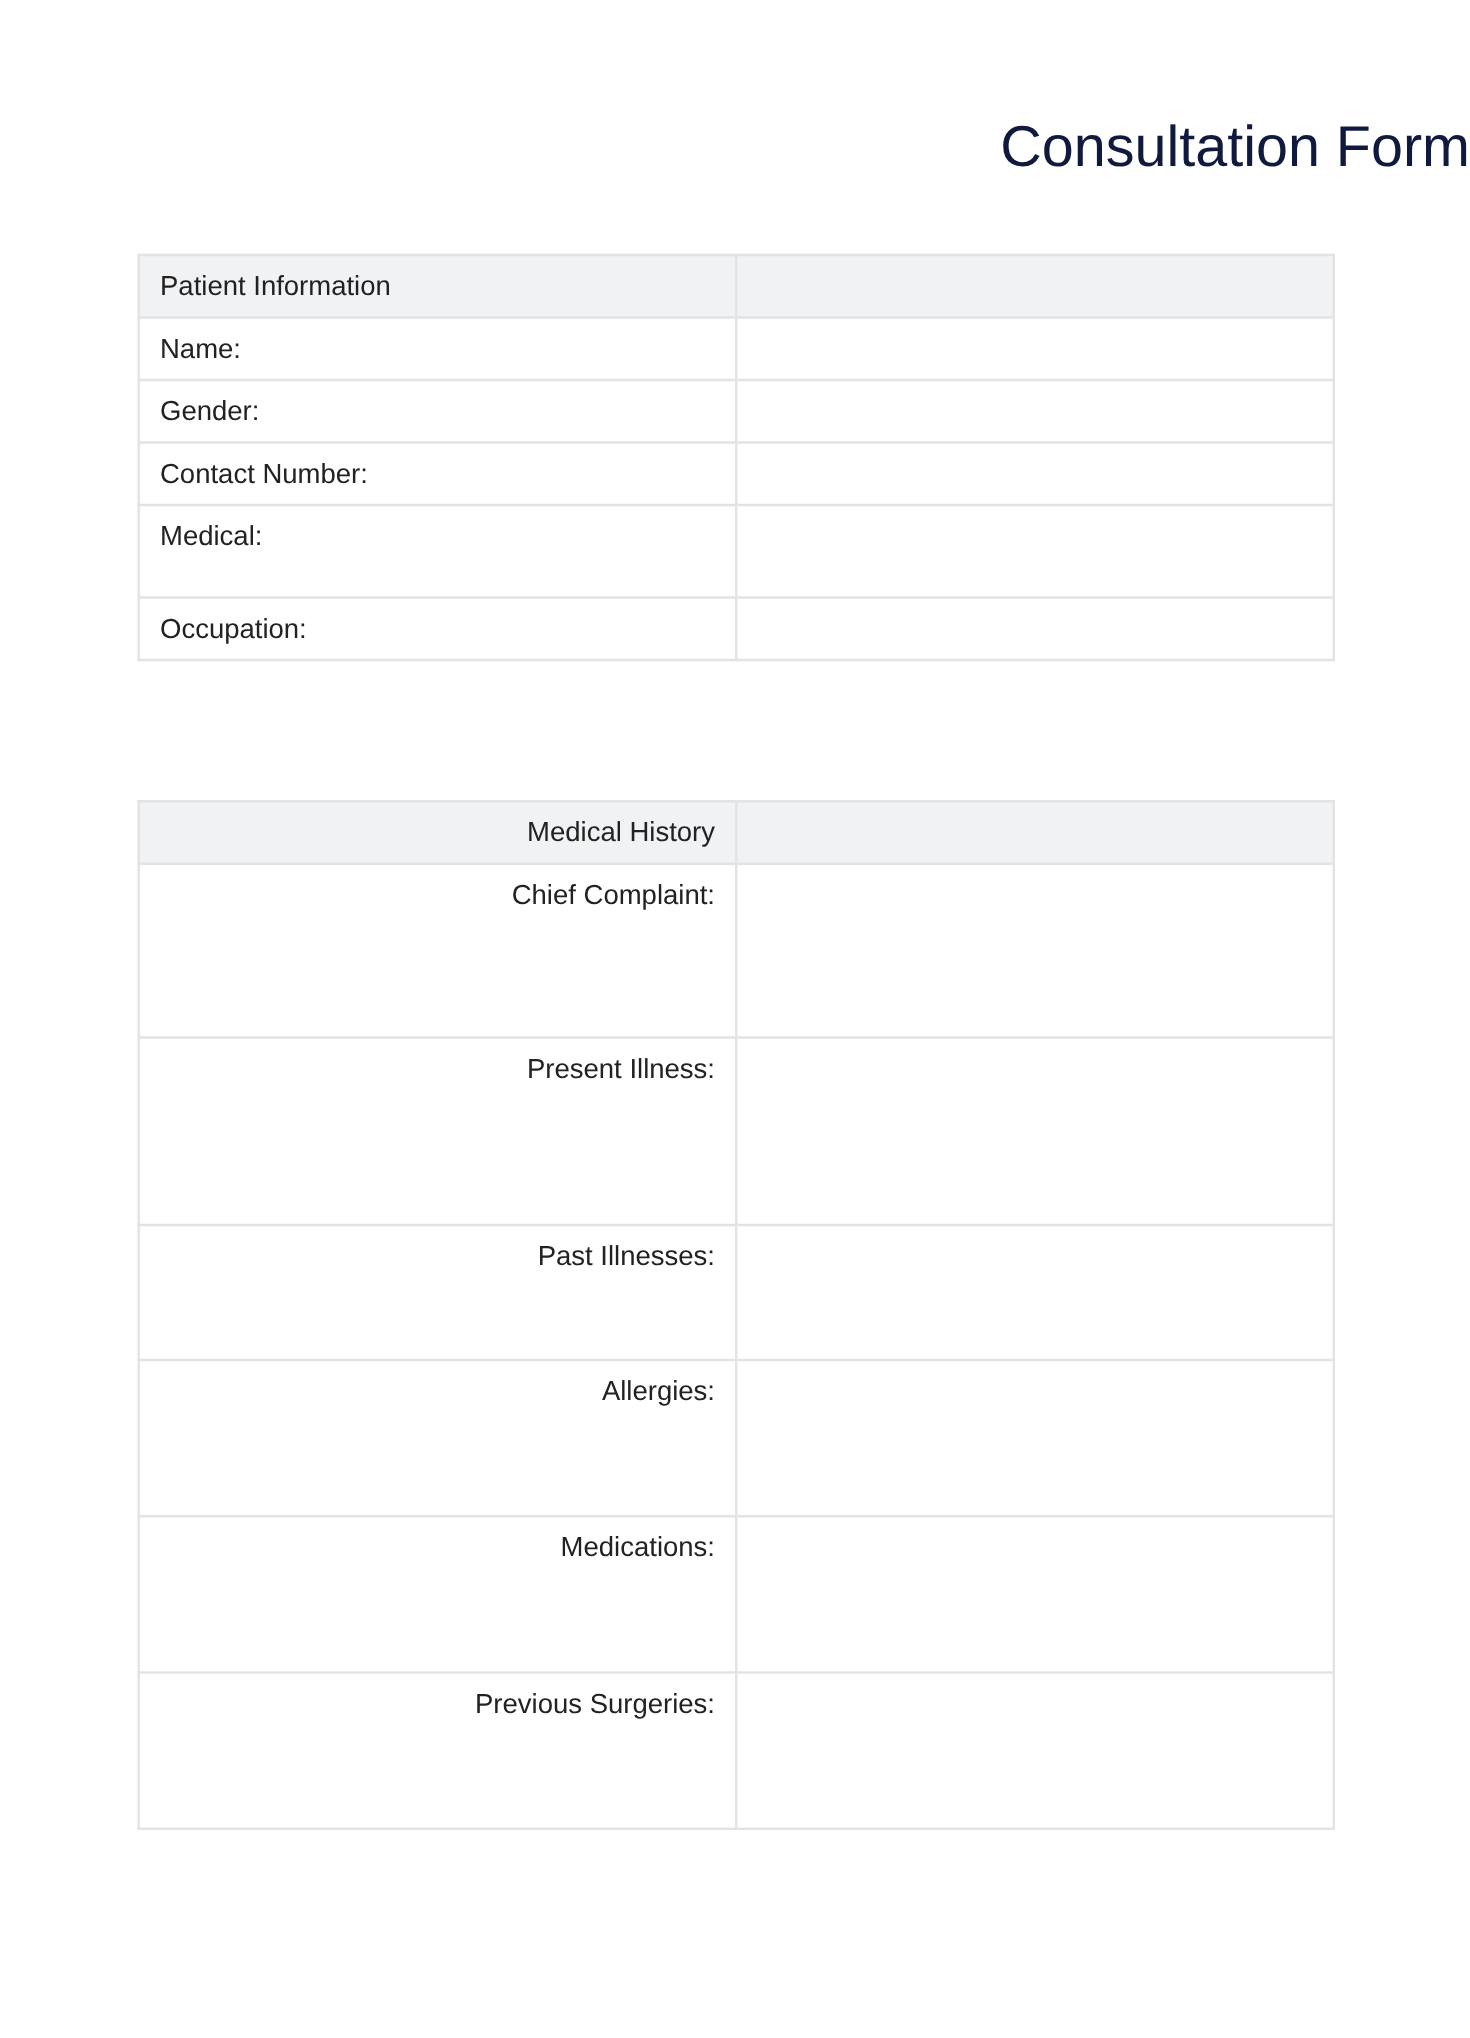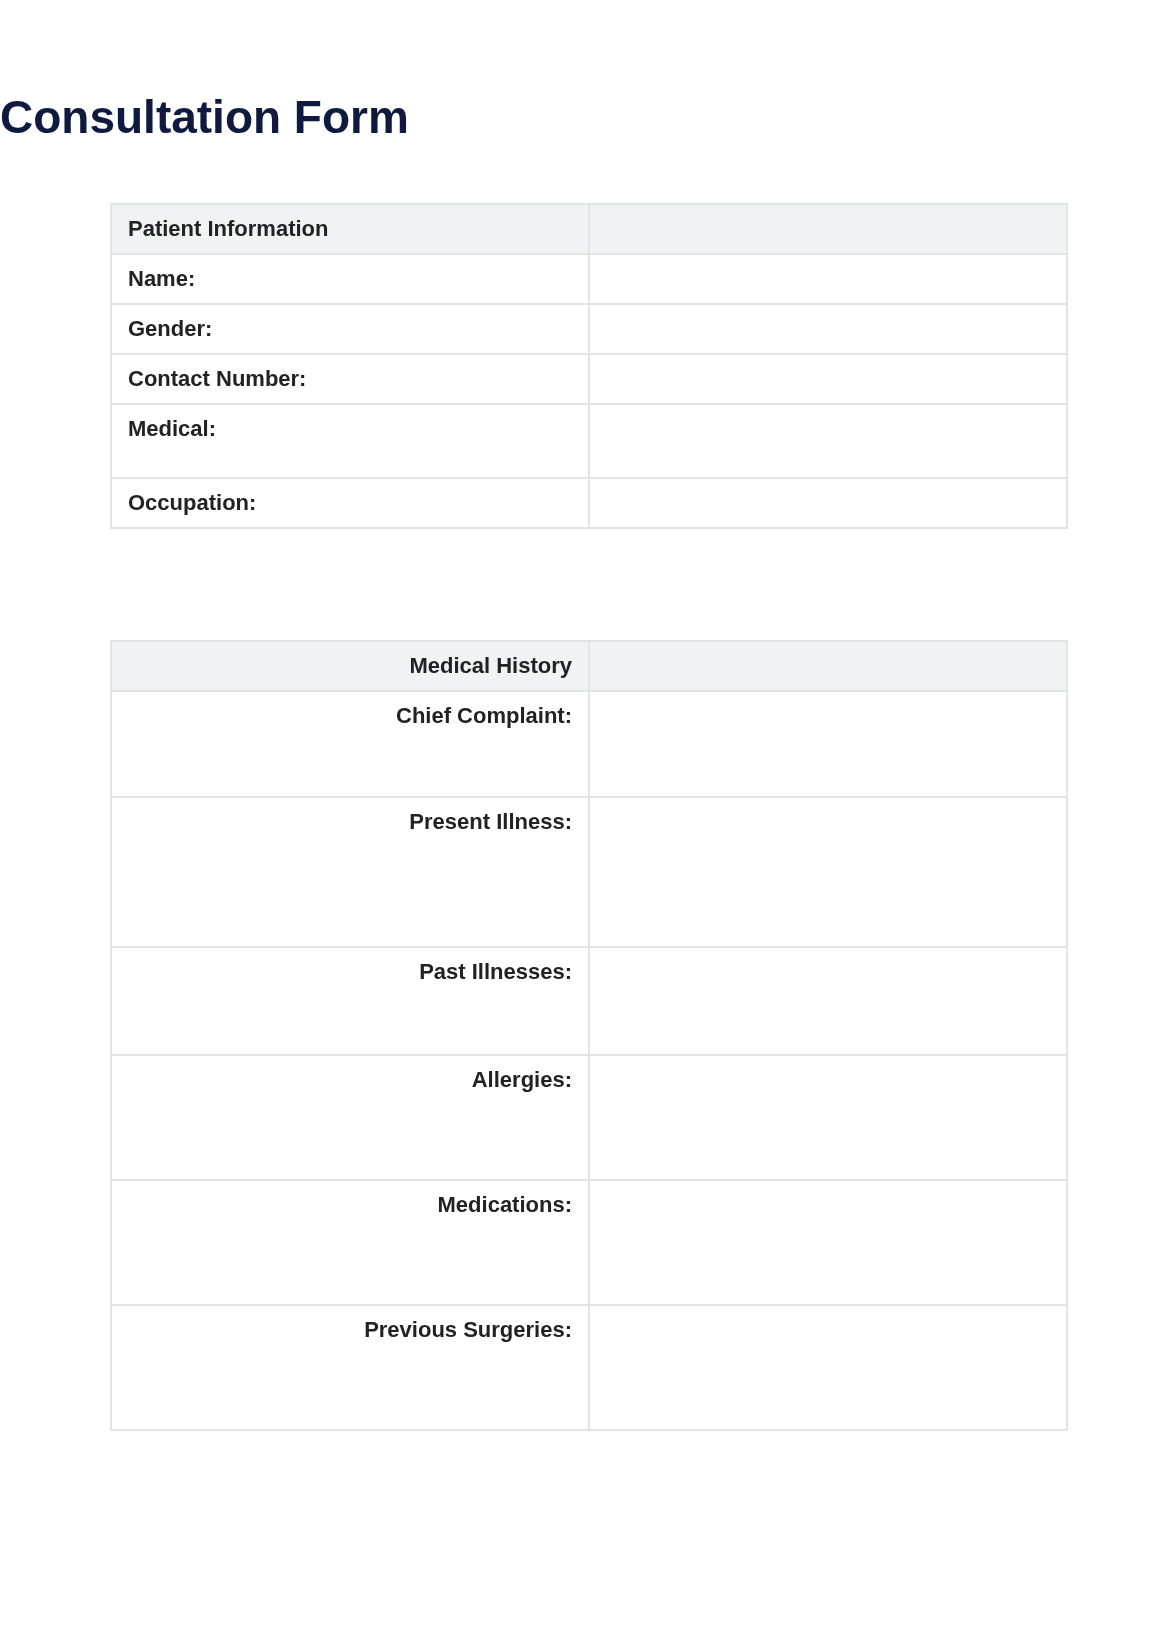--- a/index.html
+++ b/index.html
@@ -12,40 +12,40 @@
       height: 1630px;
       position: relative;
       font-family: "Liberation Sans", sans-serif;
       color: #1f1f1f;
     }
     .title {
       position: absolute;
       left: 0;
       top: 92px;
       width: 1176px;
-      text-align: left;
+      text-align: right;
       font-size: 46px;
-      font-weight: bold;
+      font-weight: normal;
       color: #0f1a3e;
       margin: 0;
       line-height: 1.1;
     }
     table.form-table {
       position: absolute;
       left: 110px;
       width: 956px;
       border-collapse: collapse;
       table-layout: fixed;
     }
     table.form-table td {
       border: 2px solid #e2e3e5;
       padding: 0 16px;
       vertical-align: top;
       font-size: 22px;
-      font-weight: bold;
+      font-weight: normal;
       color: #222222;
       box-sizing: border-box;
     }
     table.form-table td.value {
       padding: 0;
     }
     table.form-table tr.header td {
       background: #f1f2f4;
     }
     .label-text {
@@ -113,21 +113,21 @@
       <col class="c1">
       <col class="c2">
     </colgroup>
   <tbody>
       <tr class="header" style="height:50px">
     <td>
           <span class="label-text">Medical History</span>
         </td>
     <td class="value"></td>
   </tr>
-  <tr style="height:106px">
+  <tr style="height:139px">
     <td>
           <span class="label-text">Chief Complaint:</span>
         </td>
     <td class="value"></td>
   </tr>
   <tr style="height:150px">
     <td>
           <span class="label-text">Present Illness:</span>
         </td>
     <td class="value"></td>

